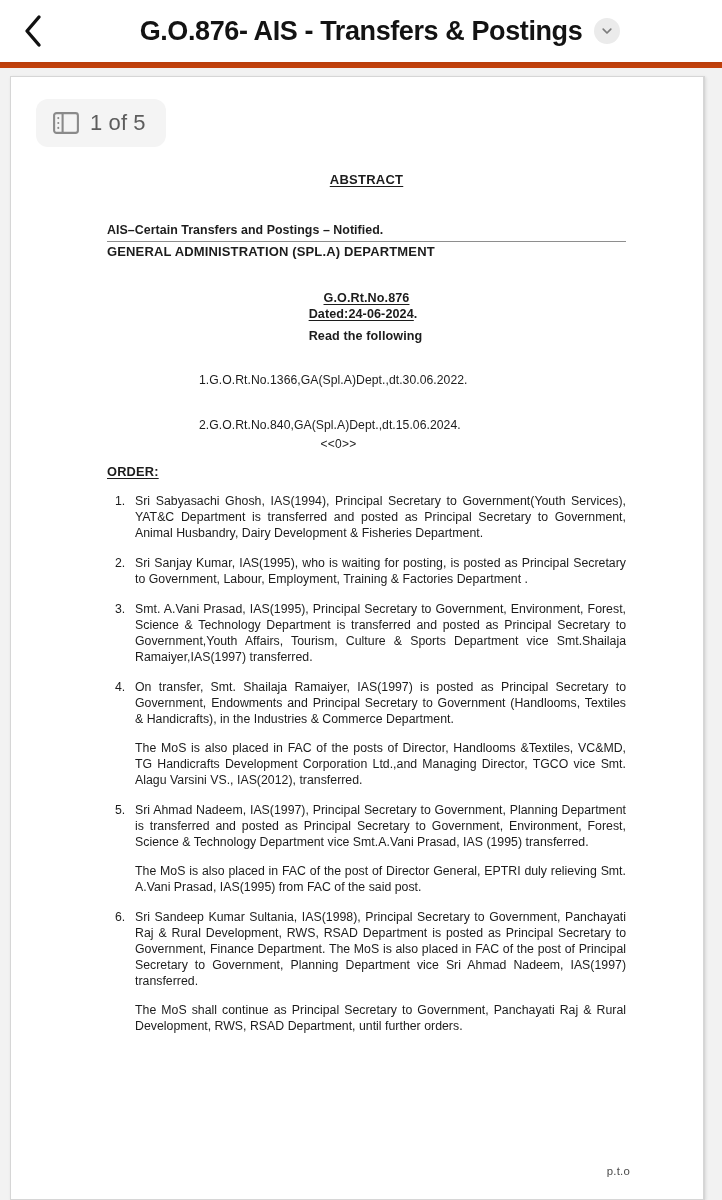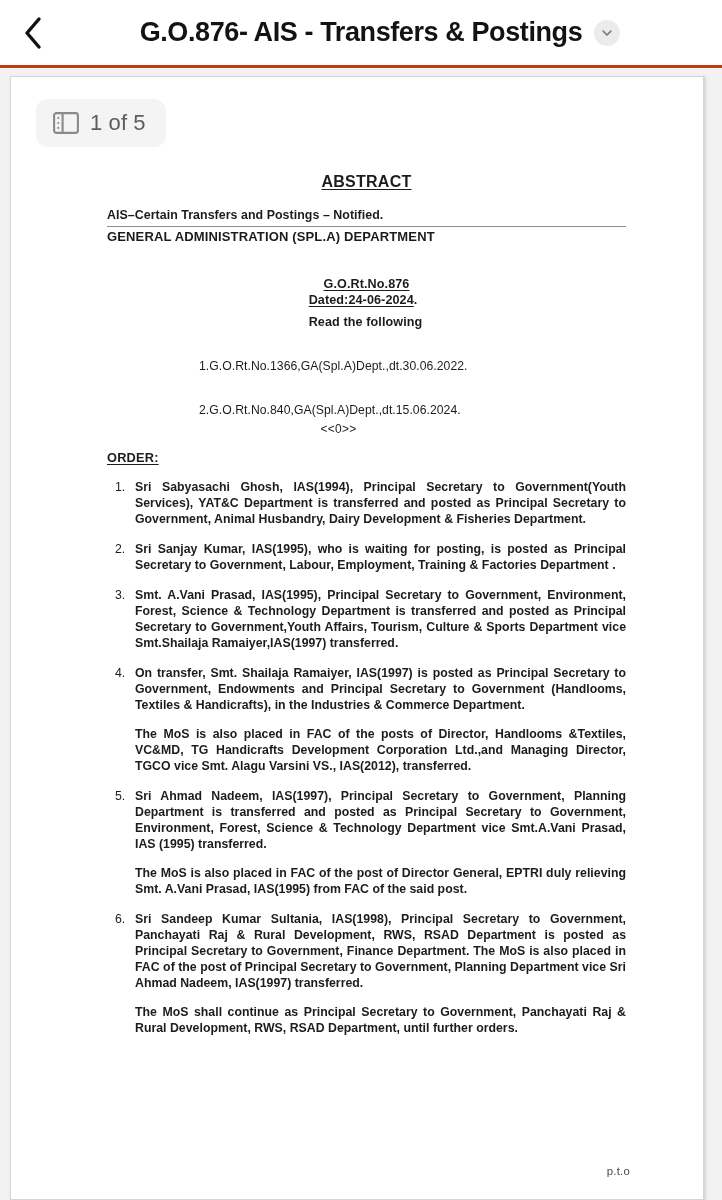--- a/index.html
+++ b/index.html
@@ -21,21 +21,21 @@
   }
 
   
   .app-header {
     position: relative;
     height: 68px;
     background: #ffffff;
     display: flex;
     align-items: center;
     padding: 0 10px;
-    border-bottom: 3px solid #c2410c;
+    border-bottom: 6px solid #c2410c;
     justify-content: center;
   }
   .app-header::after {
     content: "";
     position: absolute;
     left: 0; right: 0; bottom: -4px;
     height: 4px;
     background: linear-gradient(to bottom, rgba(0,0,0,0.055), rgba(0,0,0,0));
     pointer-events: none;
   }
@@ -148,25 +148,25 @@
   .doc-gov-title {
     text-align: center;
     font-weight: 700;
     font-size: 13px;
     letter-spacing: 0.25px;
     margin-bottom: 6px;
   }
   .doc-abstract {
     text-align: center;
     font-weight: 700;
-    font-size: 16px;
+    font-size: 13px;
     letter-spacing: 0.25px;
     text-decoration: underline;
     text-underline-offset: 2px;
-    margin-bottom: 16px;
+    margin-bottom: 34px;
   }
 
   .doc-subject {
     font-size: 12.4px;
     font-weight: 700;
     padding-bottom: 2px;
     letter-spacing: 0.05px;
   }
   .doc-rule {
     height: 1px;
@@ -249,21 +249,20 @@
     padding-left: 8px;
     font-size: 12.3px;
   }
   .doc-item-body { flex: 1 1 auto; }
   .doc-para {
     text-align: justify;
     font-size: 12.3px;
     line-height: 1.3;
     letter-spacing: 0.02px;
     margin-bottom: 13px;
-    font-weight: bold;
   }
   .doc-para:last-child { margin-bottom: 0; }
 
   .doc-pto {
     position: absolute;
     right: 76px;
     bottom: 22px;
     font-size: 11.4px;
     color: #4a4a4a;
     letter-spacing: 0.2px;

